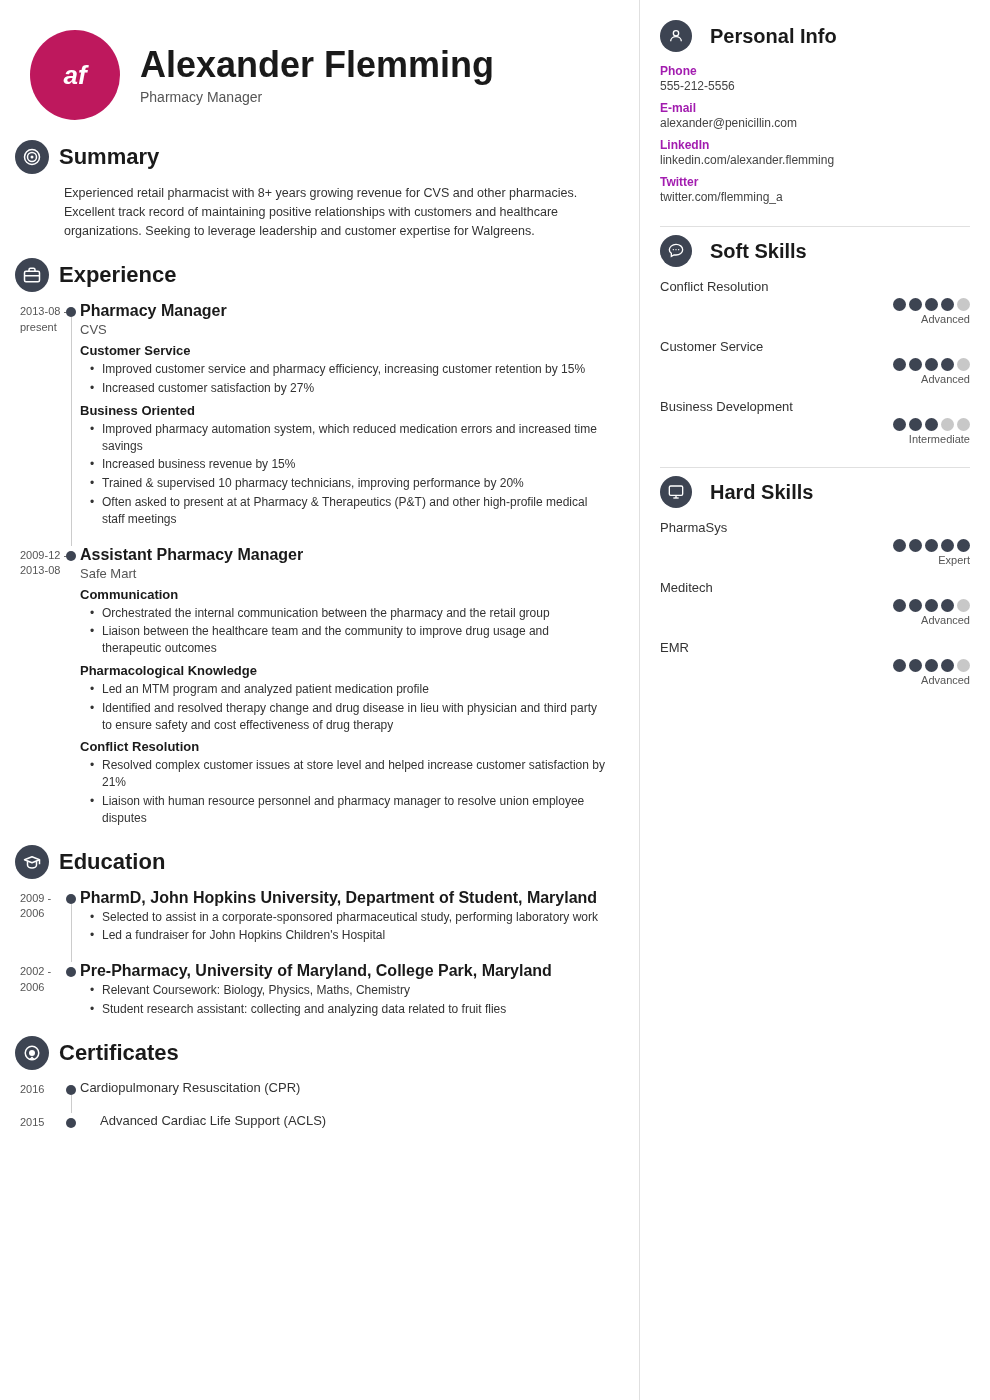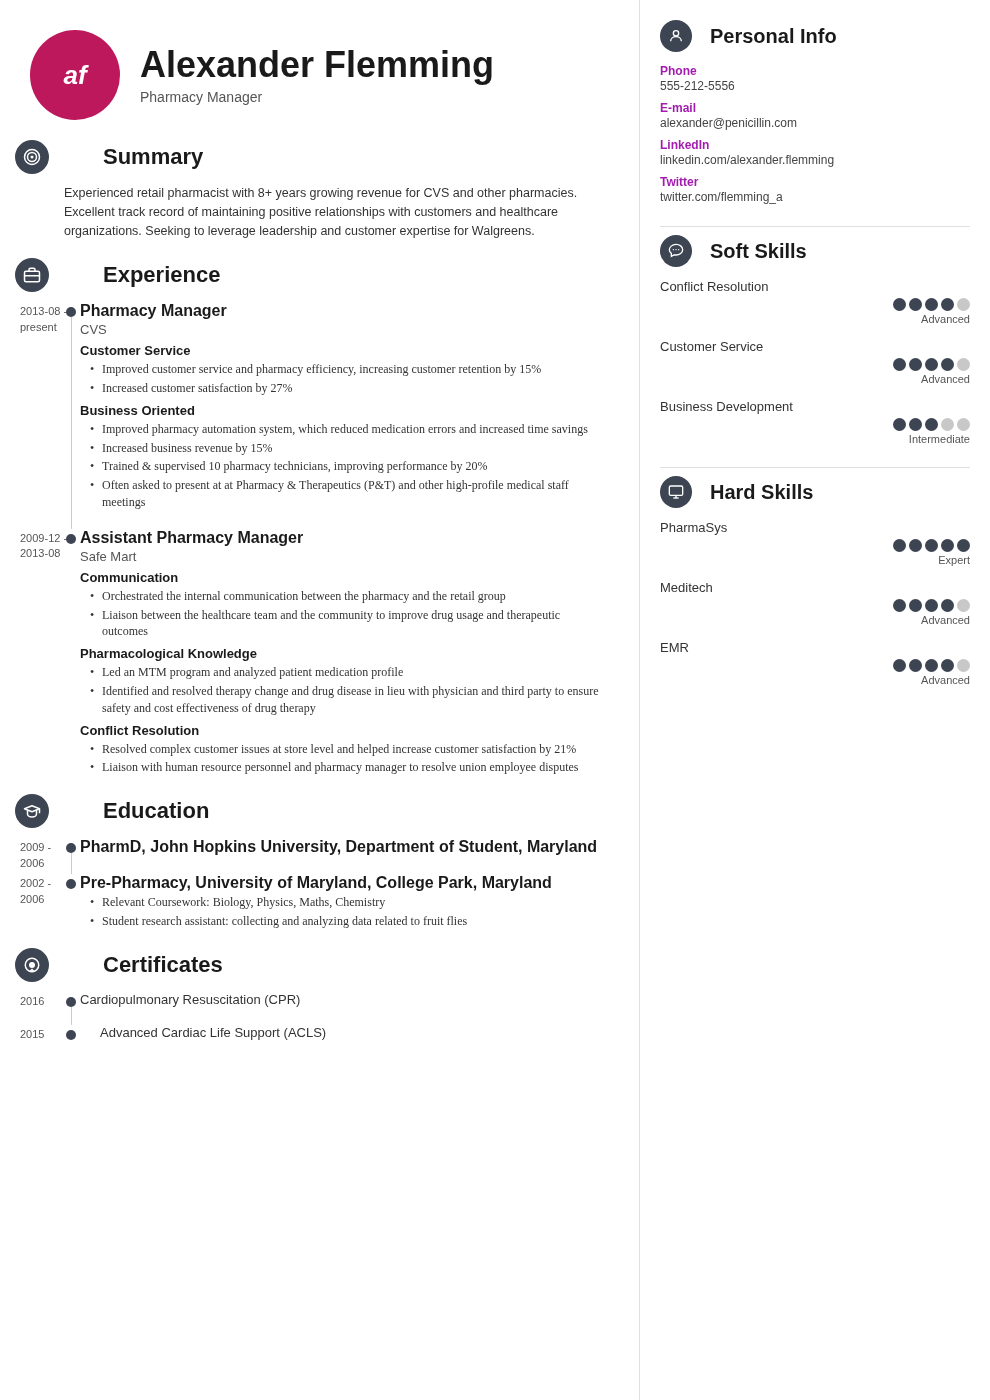--- a/index.html
+++ b/index.html
@@ -65,21 +65,20 @@
 
     
     .section {
       margin-bottom: 18px;
     }
     .section-header {
       display: flex;
       align-items: center;
       margin-bottom: 10px;
       margin-left: -5px;
-      gap: 44px;
     }
     .section-icon {
       width: 34px;
       height: 34px;
       border-radius: 50%;
       background: #3d4452;
       display: flex;
       align-items: center;
       justify-content: center;
       margin-right: 10px;
@@ -146,21 +145,20 @@
     .entry-group-title {
       font-size: 13px;
       font-weight: 700;
       color: #1a1a1a;
       margin-top: 6px;
       margin-bottom: 3px;
     }
     .entry-bullets {
       list-style: none;
       padding-left: 10px;
-      font-family: Liberation Serif, serif;
     }
     .entry-bullets li {
       font-size: 12px;
       color: #333;
       margin-bottom: 2px;
       position: relative;
       padding-left: 12px;
       line-height: 1.4;
     }
     .entry-bullets li::before {
@@ -370,20 +368,24 @@
       <span class="section-title">Education</span>
     </div>
 
     <div class="timeline">
 
       <div class="timeline-item">
         <div class="timeline-date">2009 -<br>2006</div>
         <div class="timeline-dot"></div>
         <div class="timeline-line"></div>
         <div class="entry-title">PharmD, John Hopkins University, Department of Student, Maryland</div>
+        <ul class="entry-bullets">
+          <li>Selected to assist in a corporate-sponsored pharmaceutical study, performing laboratory work</li>
+          <li>Led a fundraiser for John Hopkins Children's Hospital</li>
+        </ul>
       </div>
 
       <div class="timeline-item">
         <div class="timeline-date">2002 -<br>2006</div>
         <div class="timeline-dot"></div>
         <div class="entry-title">Pre-Pharmacy, University of Maryland, College Park, Maryland</div>
         <ul class="entry-bullets">
           <li>Relevant Coursework: Biology, Physics, Maths, Chemistry</li>
           <li>Student research assistant: collecting and analyzing data related to fruit flies</li>
         </ul>

